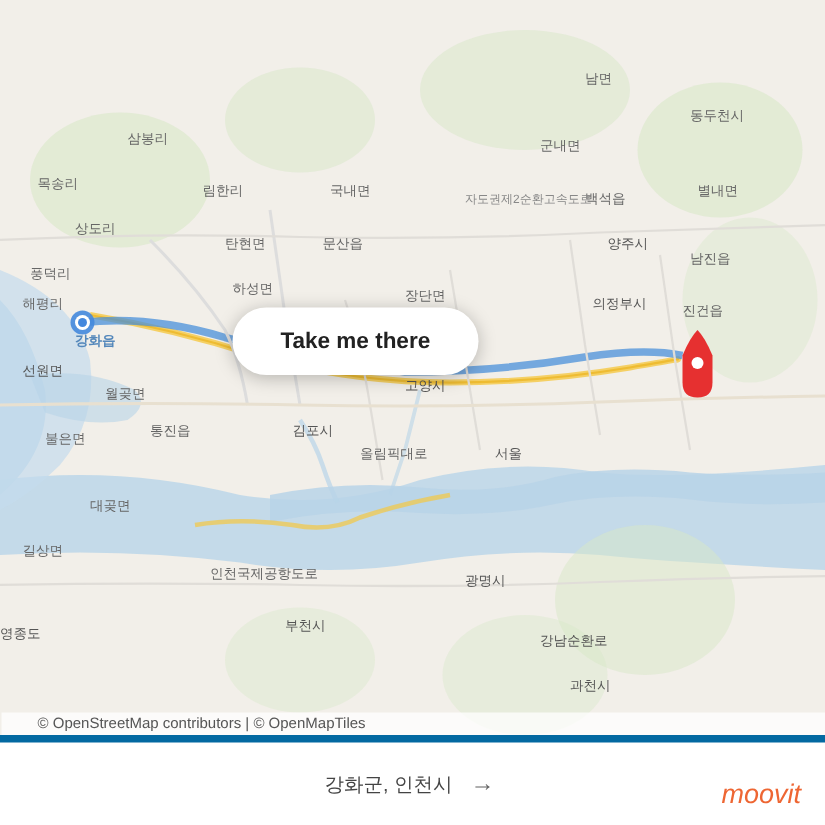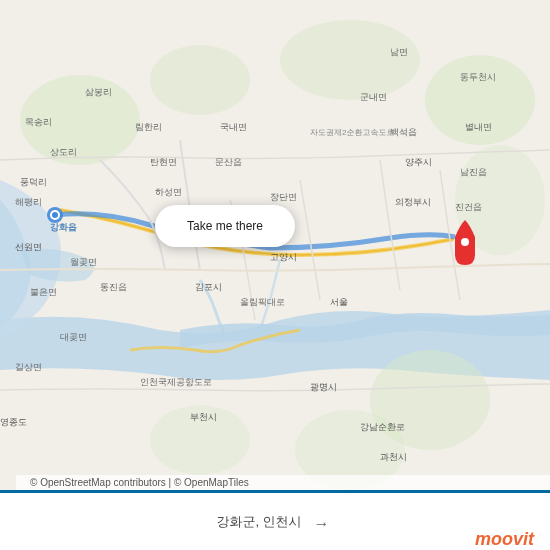--- a/index.html
+++ b/index.html
@@ -25,44 +25,44 @@
       top: 0; left: 0;
     }
     #take-me-there-btn {
       position: absolute;
       top: 205px;
       left: 155px;
       background: #fff;
       border: none;
       border-radius: 24px;
       padding: 14px 32px;
-      font-size: 12px;
-      font-weight: 400;
+      font-size: 15px;
+      font-weight: 700;
       color: #222;
       box-shadow: 0 2px 12px rgba(0,0,0,0.25);
       cursor: pointer;
       z-index: 10;
       white-space: nowrap;
     }
     #map-attribution {
       position: absolute;
       bottom: 0;
-      left: 16px;
+      left: 1px;
       right: 0;
       background: rgba(255,255,255,0.75);
       font-size: 10px;
       color: #555;
-      padding: 2px 14px;
+      padding: 2px 24px;
       z-index: 5;
     }
     #bottom-bar {
       width: 550px;
       height: 60px;
       background: #fff;
-      border-top: 3px solid #0369a1;
+      border-top: 5px solid #0369a1;
       display: flex;
       align-items: center;
       justify-content: center;
       position: relative;
       z-index: 20;
     }
     #route-info {
       display: flex;
       align-items: center;
       font-size: 14px;
@@ -78,23 +78,23 @@
       color: #666;
       margin: 0 4px;
     }
     #route-to {
       font-size: 13px;
       color: #444;
     }
     #moovit-logo {
       position: absolute;
       right: 16px;
-      bottom: 0;
+      bottom: 10px;
       font-size: 18px;
-      font-weight: bold;
+      font-weight: normal;
       color: #e63;
       z-index: 21;
       font-style: italic;
     }
   </style>
 </head>
 <body>
 
 <div id="map-container">
 

